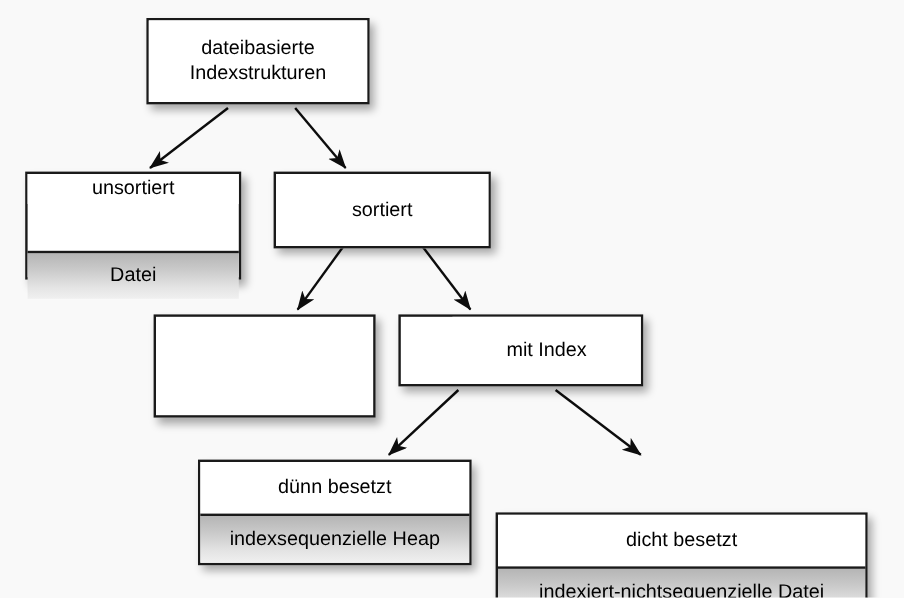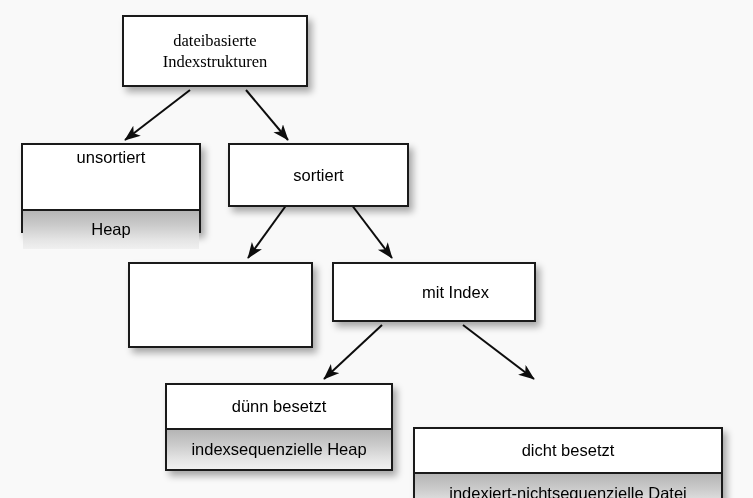--- a/index.html
+++ b/index.html
@@ -83,27 +83,27 @@
         <line x1="190" y1="90" x2="125" y2="140" stroke="#0d0d0d" stroke-width="2" marker-end="url(#arrowhead)"></line>
         <line x1="246" y1="90" x2="288" y2="140" stroke="#0d0d0d" stroke-width="2" marker-end="url(#arrowhead)"></line>
         <line x1="290" y1="200" x2="248" y2="258" stroke="#0d0d0d" stroke-width="2" marker-end="url(#arrowhead)"></line>
         <line x1="348" y1="200" x2="392" y2="258" stroke="#0d0d0d" stroke-width="2" marker-end="url(#arrowhead)"></line>
         <line x1="382" y1="325" x2="324" y2="379" stroke="#0d0d0d" stroke-width="2" marker-end="url(#arrowhead)"></line>
         <line x1="463" y1="325" x2="534" y2="379" stroke="#0d0d0d" stroke-width="2" marker-end="url(#arrowhead)"></line>
       </g>
   </svg>
 
   <div id="nodes-layer">
-      <div class="node two-line" style="left: 122px; top: 15px; width: 186px; height: 72px; font-family: Liberation Serif, serif;">
+      <div class="node two-line" style="left: 122px; top: 15px; width: 186px; height: 72px;">
         <div class="node-head">dateibasierte
 Indexstrukturen</div>
       </div>
       <div class="node" style="left: 21px; top: 143px; width: 180px; height: 90px; gap: 39px;">
         <div class="node-head">unsortiert</div>
-        <div class="node-sub" style="height: 40px;">Heap</div>
+        <div class="node-sub" style="height: 40px;">Datei</div>
       </div>
       <div class="node" style="left: 228px; top: 143px; width: 181px; height: 64px;">
         <div class="node-head">sortiert</div>
       </div>
       <div class="node" style="left: 128px; top: 262px; width: 185px; height: 86px;">
       </div>
       <div class="node" style="left: 332px; top: 262px; width: 204px; height: 60px; padding-left: 43px;">
         <div class="node-head">mit Index</div>
       </div>
       <div class="node" style="left: 165px; top: 383px; width: 228px; height: 88px;">

